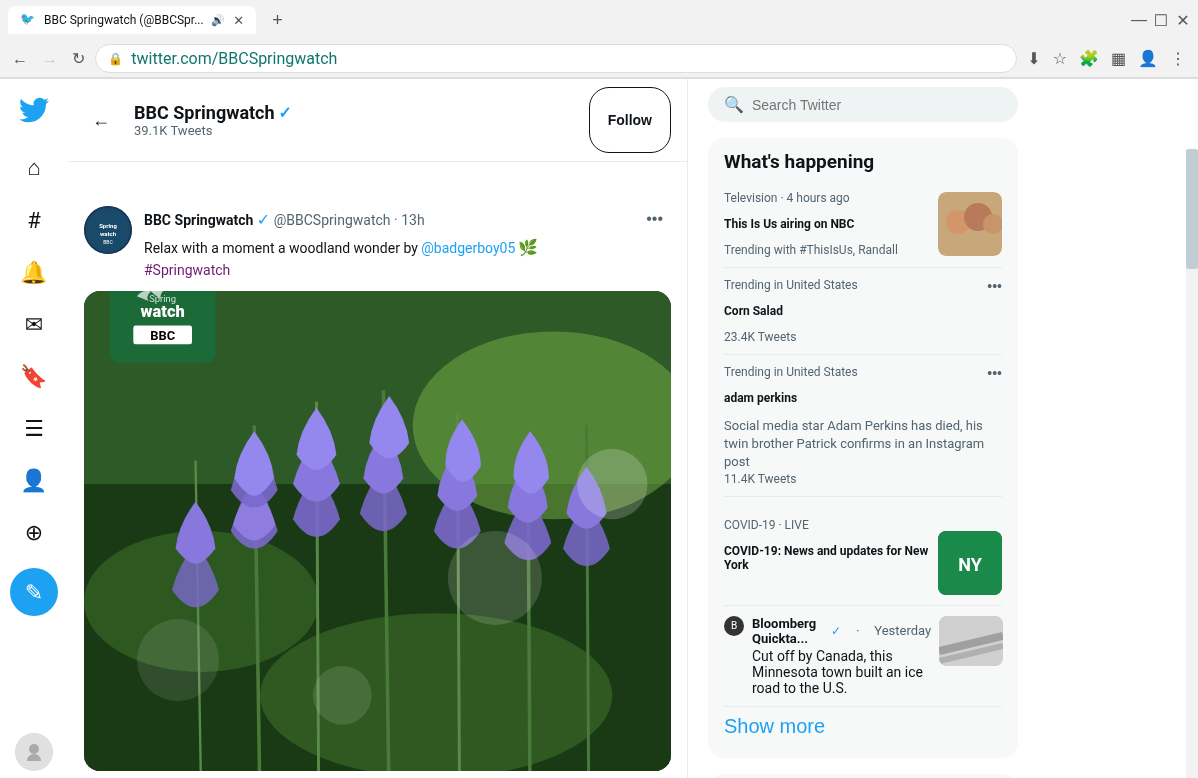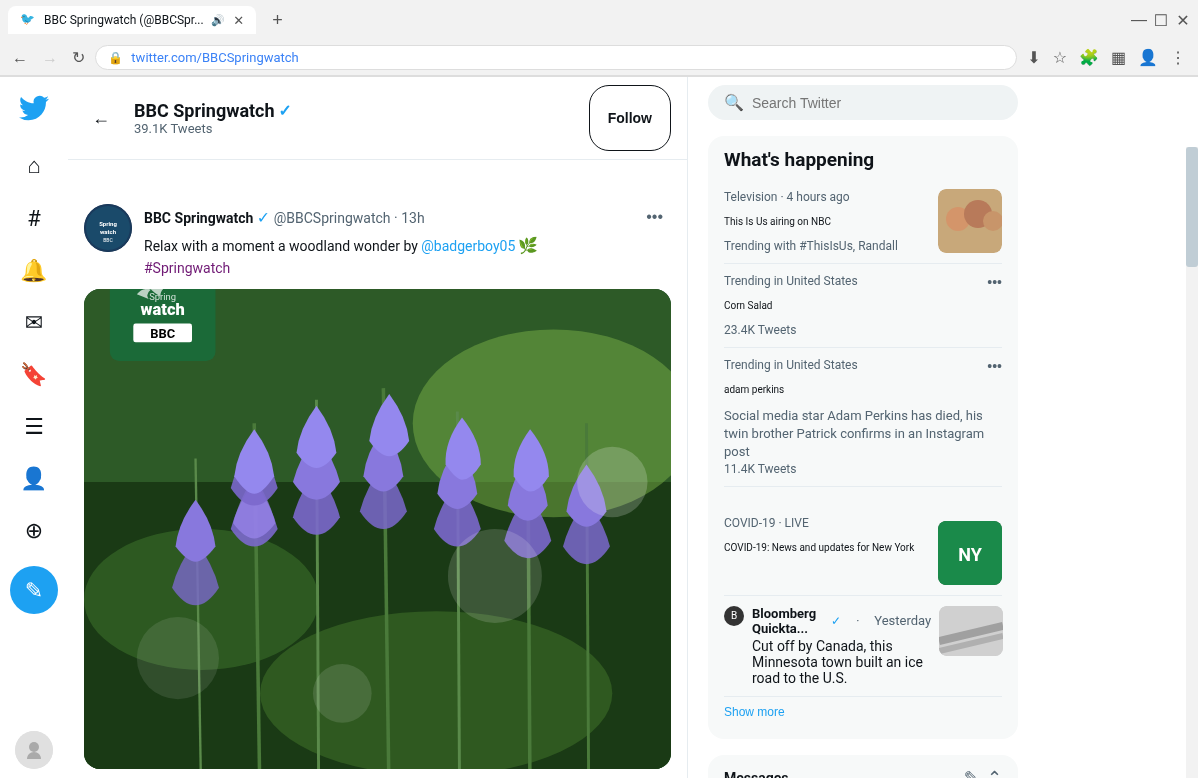--- a/index.html
+++ b/index.html
@@ -14,21 +14,21 @@
     .browser-tab-audio { color: #555; font-size: 11px; }
     .browser-tab-close { color: #555; font-size: 13px; cursor: pointer; }
     .browser-new-tab { background: none; border: none; font-size: 18px; color: #555; cursor: pointer; padding: 2px 8px; }
     .browser-window-controls { margin-left: auto; display: flex; gap: 8px; }
     .browser-window-btn { width: 14px; height: 14px; background: none; border: none; cursor: pointer; font-size: 16px; color: #555; display: flex; align-items: center; justify-content: center; }
 
     .browser-toolbar { display: flex; align-items: center; padding: 4px 8px; gap: 6px; background: #f2f2f2; border-bottom: 1px solid #ddd; }
     .nav-btn { background: none; border: none; cursor: pointer; color: #555; font-size: 16px; padding: 4px; border-radius: 50%; }
     .address-bar { flex: 1; display: flex; align-items: center; background: #fff; border: 1px solid #ddd; border-radius: 20px; padding: 4px 12px; gap: 8px; }
     .address-bar-lock { color: #555; font-size: 12px; }
-    .address-bar-url { flex: 1; font-size: 13px; color: #3b82f6; outline: none; border: none; background: transparent; }
+    .address-bar-url { flex: 1; font-size: 16px; color: #0f766e; outline: none; border: none; background: transparent; }
     .toolbar-actions { display: flex; align-items: center; gap: 4px; }
     .toolbar-icon-btn { background: none; border: none; cursor: pointer; color: #555; font-size: 16px; padding: 4px; border-radius: 50%; }
 
     
     .app-layout { display: flex; height: calc(778px - 70px); overflow: hidden; }
 
     
     .sidebar { width: 68px; border-right: none; display: flex; flex-direction: column; align-items: center; padding: 8px 0; gap: 4px; }
     .sidebar-logo { padding: 8px; margin-bottom: 4px; }
     .sidebar-icon { width: 48px; height: 48px; display: flex; align-items: center; justify-content: center; border-radius: 50%; cursor: pointer; font-size: 22px; color: #0f1419; }
@@ -67,23 +67,23 @@
     .right-sidebar { width: 350px; padding: 0 20px; overflow-y: auto; }
     .search-box { display: flex; align-items: center; background: #eff3f4; border-radius: 20px; padding: 8px 16px; gap: 8px; margin-bottom: 16px; margin-top: 8px; }
     .search-input { border: none; background: transparent; flex: 1; outline: none; font-size: 14px; color: #0f1419; }
     .search-icon { color: #536471; font-size: 16px; }
 
     .trending-card { background: #f7f9f9; border-radius: 16px; padding: 12px 16px; margin-bottom: 16px; }
     .trending-title { font-size: 19px; font-weight: 700; margin-bottom: 8px; }
     .trending-item { padding: 10px 0; border-bottom: 1px solid #e6ecf0; cursor: pointer; }
     .trending-item:last-child { border-bottom: none; }
     .trending-context { font-size: 12px; color: #536471; }
-    .trending-topic { font-size: 10px; font-weight: 400; margin: 12px 0; }
+    .trending-topic { font-size: 12px; font-weight: 700; margin: 12px 0; }
     .trending-count { font-size: 12px; color: #536471; }
-    .trending-more-btn { background: none; border: none; color: #1da1f2; font-size: 12px; cursor: pointer; padding: 8px 0; display: block; }
+    .trending-more-btn { background: none; border: none; color: #1da1f2; font-size: 20px; cursor: pointer; padding: 8px 0; display: block; }
 
     .trending-item-with-image { display: flex; align-items: center; gap: 0; }
     .trending-item-image { width: 64px; height: 64px; border-radius: 8px; overflow: hidden; flex-shrink: 0; }
     .trending-item-content { flex: 1; }
 
     .trending-item-more { background: none; border: none; cursor: pointer; color: #536471; font-size: 14px; float: right; }
 
     
     .messages-card { background: #f7f9f9; border-radius: 16px; padding: 12px 16px; }
     .messages-header { display: flex; align-items: center; justify-content: space-between; }

